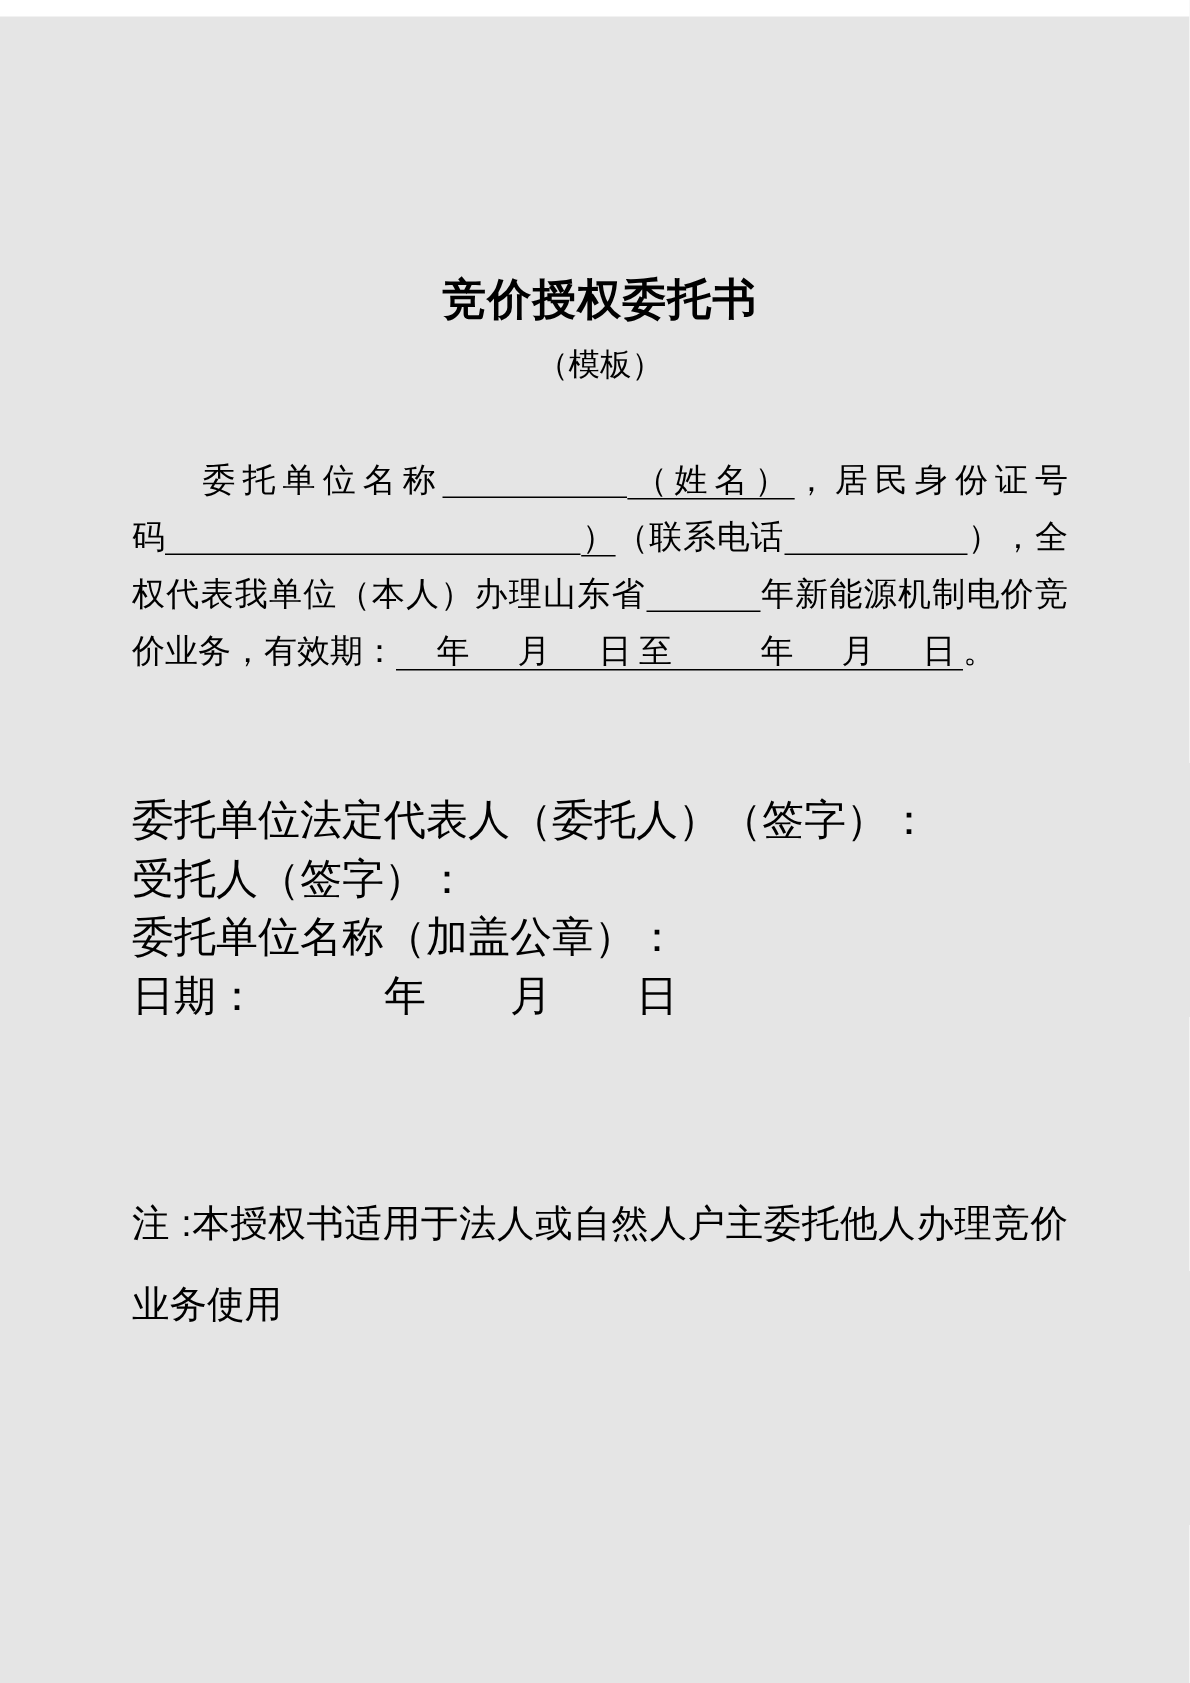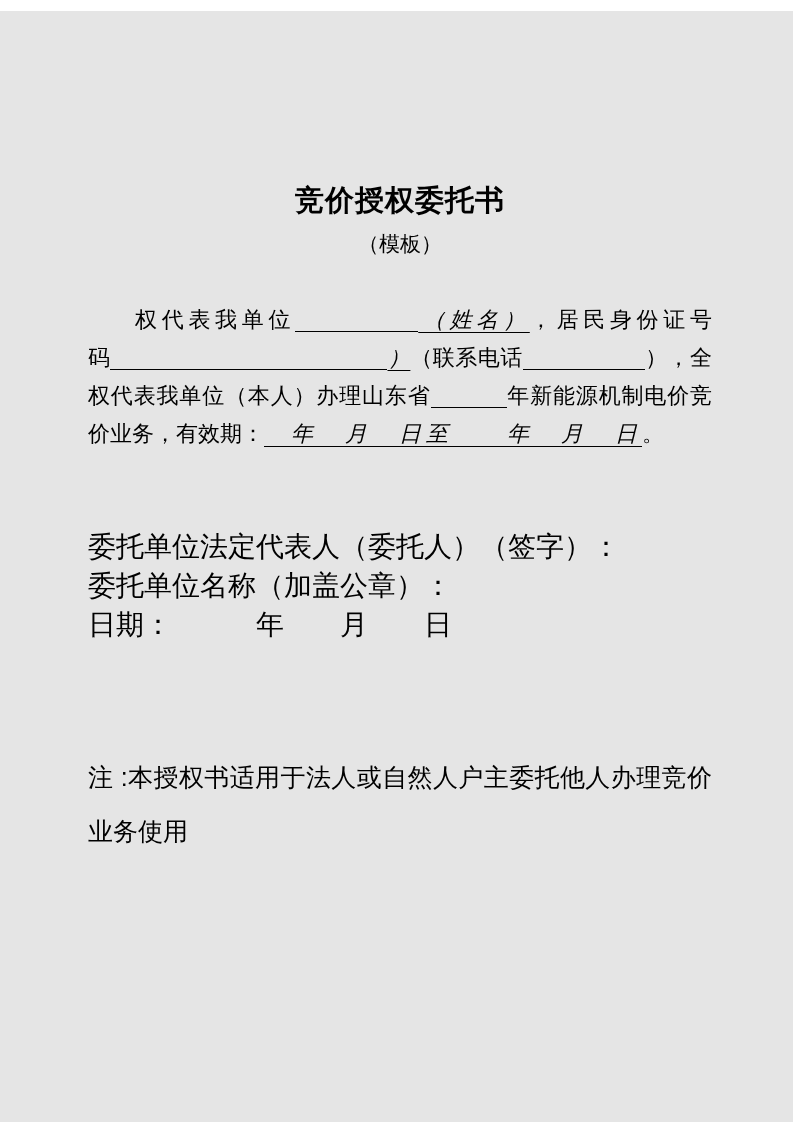--- a/index.html
+++ b/index.html
@@ -40,21 +40,20 @@
   .para2 {
     text-align: justify;
     text-indent: 47px;
     white-space: normal;
     word-break: break-all;
   }
   .ul {
     text-decoration: underline;
     text-decoration-thickness: 1px;
     text-underline-offset: 5px;
-    font-style: italic;
   }
   .spread { letter-spacing: 5px; }
   .blank {
     display: inline-block;
     border-bottom: 1px solid #000;
     height: 24px;
     vertical-align: -5px;
   }
   .signature-block {
     margin-top: 74px;
@@ -73,29 +72,30 @@
 <body>
 
 <div class="page">
   <div class="content">
 
     <h1 class="doc-title">竞价授权委托书</h1>
 
     <div class="doc-subtitle">（模板）</div>
 
     <div class="body-text para1">
-      <div class="line indent fill"><span class="">权代表我单位</span><span class="blank" style="width: 123px;"></span><span class="ul">（姓名）</span><span class="">，居民身份证号</span></div>
+      <div class="line indent fill"><span class="">委托单位名称</span><span class="blank" style="width: 123px;"></span><span class="ul">（姓名）</span><span class="">，居民身份证号</span></div>
       <div class="line fill"><span class="">码</span><span class="blank" style="width: 277px;"></span><span class="ul">）</span><span class="">（联系电话</span><span class="blank" style="width: 122px;"></span><span class="">），全</span></div>
       <div class="line fill"><span class="">权代表我单位（本人）办理山东省</span><span class="blank" style="width: 76px;"></span><span class="">年新能源机制电价竞</span></div>
       <div class="line"><span class="">价业务，有效期：</span><span class="ul spread">　年　月　日至　　年　月　日</span><span class="">。</span></div>
     </div>
 
 
     <div class="signature-block">
       <div>委托单位法定代表人（委托人）（签字）：</div>
+      <div>受托人（签字）：</div>
       <div>委托单位名称（加盖公章）：</div>
       <div>日期：　　　年　　月　　日</div>
     </div>
 
     <p class="footnote">注 :本授权书适用于法人或自然人户主委托他人办理竞价业务使用</p>
 
   </div>
 </div>
 
 </body></html>

